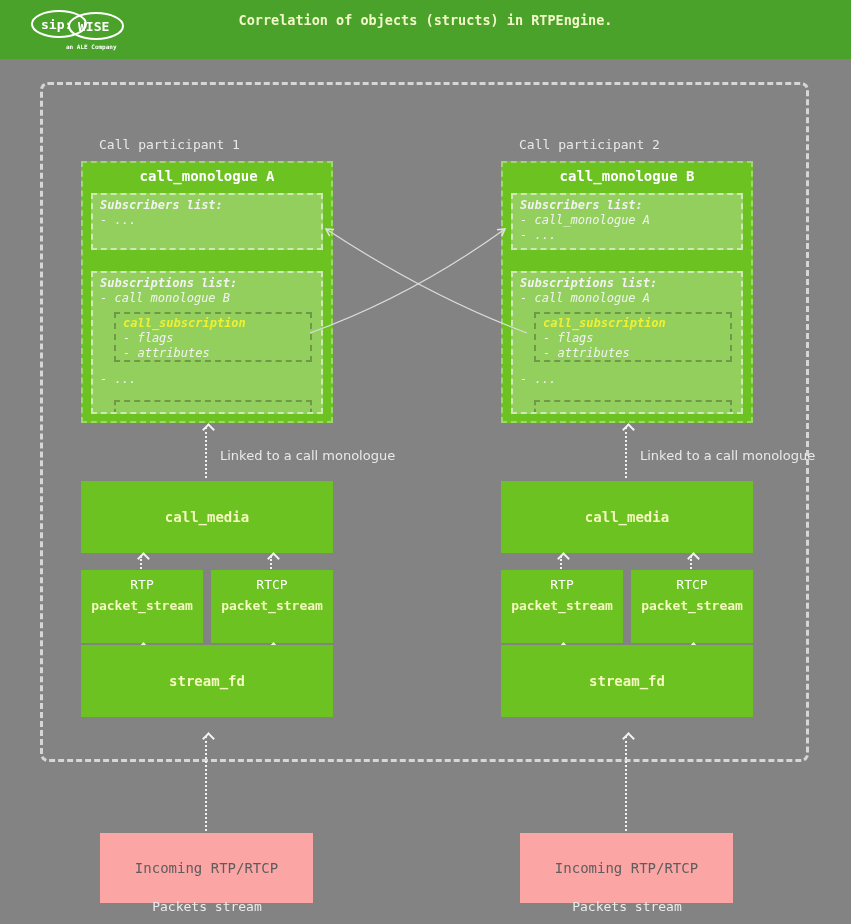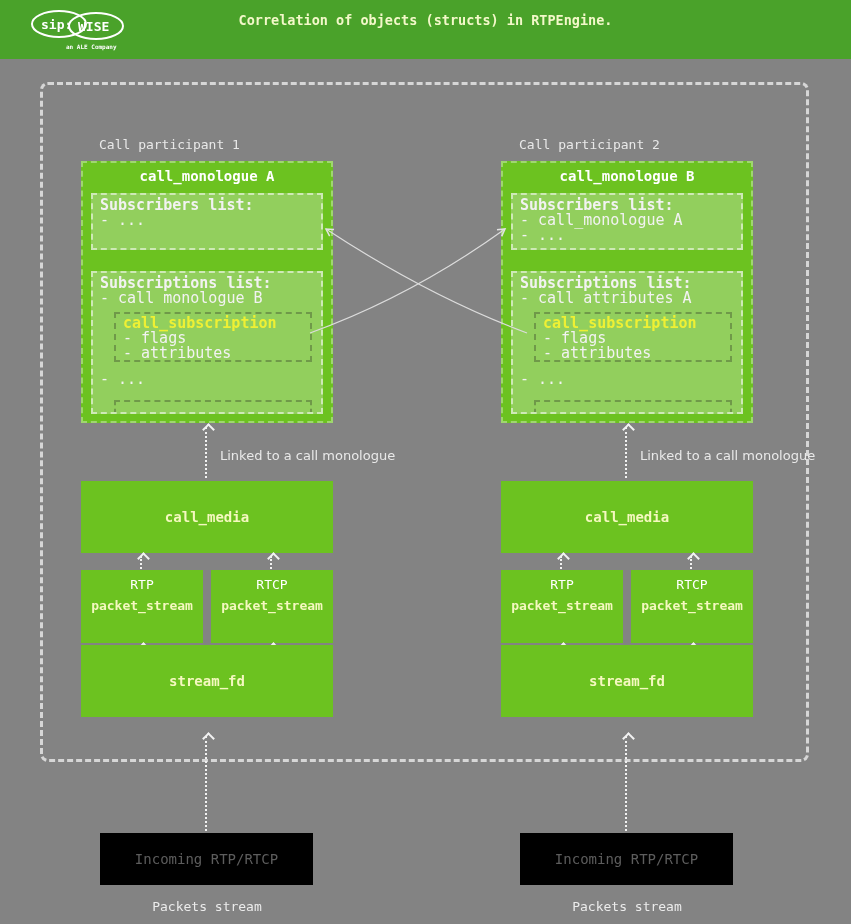--- a/index.html
+++ b/index.html
@@ -24,21 +24,21 @@
 
   .participant-label { position:absolute; left:18px; top:137px; color:#e9e9e9;
     font-size:13px; white-space:nowrap; }
 
   .green-box { position:absolute; background:#6cc220; }
   .monologue { left:0; top:161px; width:252px; height:262px; border:2px dashed rgba(255,255,255,0.35); }
   .mono-title { margin-top:5px; text-align:center; color:#ffffff; font-weight:bold; font-size:14px; }
 
   .sub-box { position:absolute; left:8px; right:8px; background:#92cf5d;
     border:2px dashed rgba(255,255,255,0.55); padding:3px 7px;
-    font-size:15px; line-height:15px; color:#f2f2f2; }
+    font-size:12px; line-height:15px; color:#f2f2f2;font-style:italic; }
   .subscribers { top:30px; height:57px; }
   .subscriptions { top:108px; height:143px; overflow:hidden; }
   .sub-title { font-weight:bold; }
   .sub-line { white-space:nowrap; }
 
   .subscription-box { margin:6px 0 0 14px; width:198px; height:50px;
     border:2px dashed rgba(70,90,50,0.45); padding:2px 7px; }
   .subscription-title { color:#eef034; font-weight:bold; }
   .more { margin-top:10px; margin-left:0; }
   .partial-box { position:absolute; left:21px; bottom:-2px; width:198px; height:14px;
@@ -64,22 +64,22 @@
     display:flex; align-items:center; justify-content:center; }
   .box-title { color:#f5f8c0; font-weight:bold; font-size:14px; }
 
   .packet { top:570px; width:122px; height:73px; display:flex; flex-direction:column;
     align-items:center; padding-top:7px; }
   .packet-l { left:0; }
   .packet-r { left:130px; }
   .protocol { color:#ffffff; font-size:13px; line-height:16px; }
   .packet .box-title { font-size:13px; margin-top:5px; }
 
-  .incoming-box { position:absolute; left:19px; top:833px; width:213px; height:52px;
-    background:#000000; display:flex; align-items:center; justify-content:center;
+  .incoming-box { position:absolute; left:19px; top:833px; width:213px; height:70px;
+    background:#fca5a5; display:flex; align-items:center; justify-content:center;
     color:#5d5d5d; font-size:14px; }
 
   .packets-label { position:absolute; left:0; top:899px; width:252px; text-align:center;
     color:#ececec; font-size:13px; }
 
   .cross-links { position:absolute; left:0; top:0; pointer-events:none; }
 
   .logo-text { fill:#ffffff; font-family:"DejaVu Sans Mono", monospace; font-weight:bold; }
 </style>
 </head>
@@ -168,21 +168,21 @@
       <div class="mono-title">call_monologue B</div>
 
       <div class="sub-box subscribers">
         <div class="sub-title">Subscribers list:</div>
         <div class="sub-line">- call_monologue A</div>
         <div class="sub-line">- ...</div>
       </div>
 
       <div class="sub-box subscriptions">
         <div class="sub-title">Subscriptions list:</div>
-        <div class="sub-line">- call attributes A</div>
+        <div class="sub-line">- call monologue A</div>
         <div class="subscription-box">
           <div class="subscription-title">call_subscription</div>
           <div class="sub-line">- flags</div>
           <div class="sub-line">- attributes</div>
         </div>
         <div class="sub-line more">- ...</div>
         <div class="partial-box"></div>
       </div>
     </div>
 

